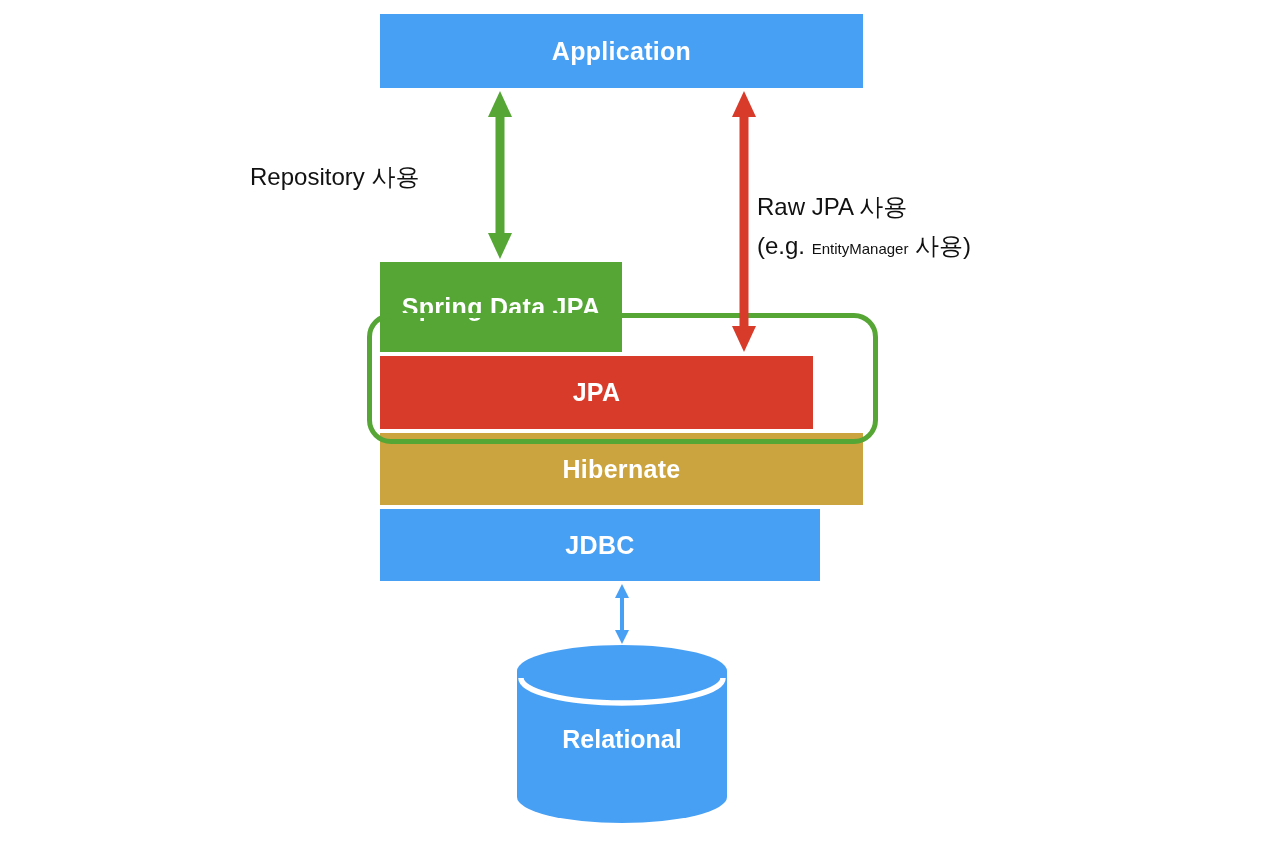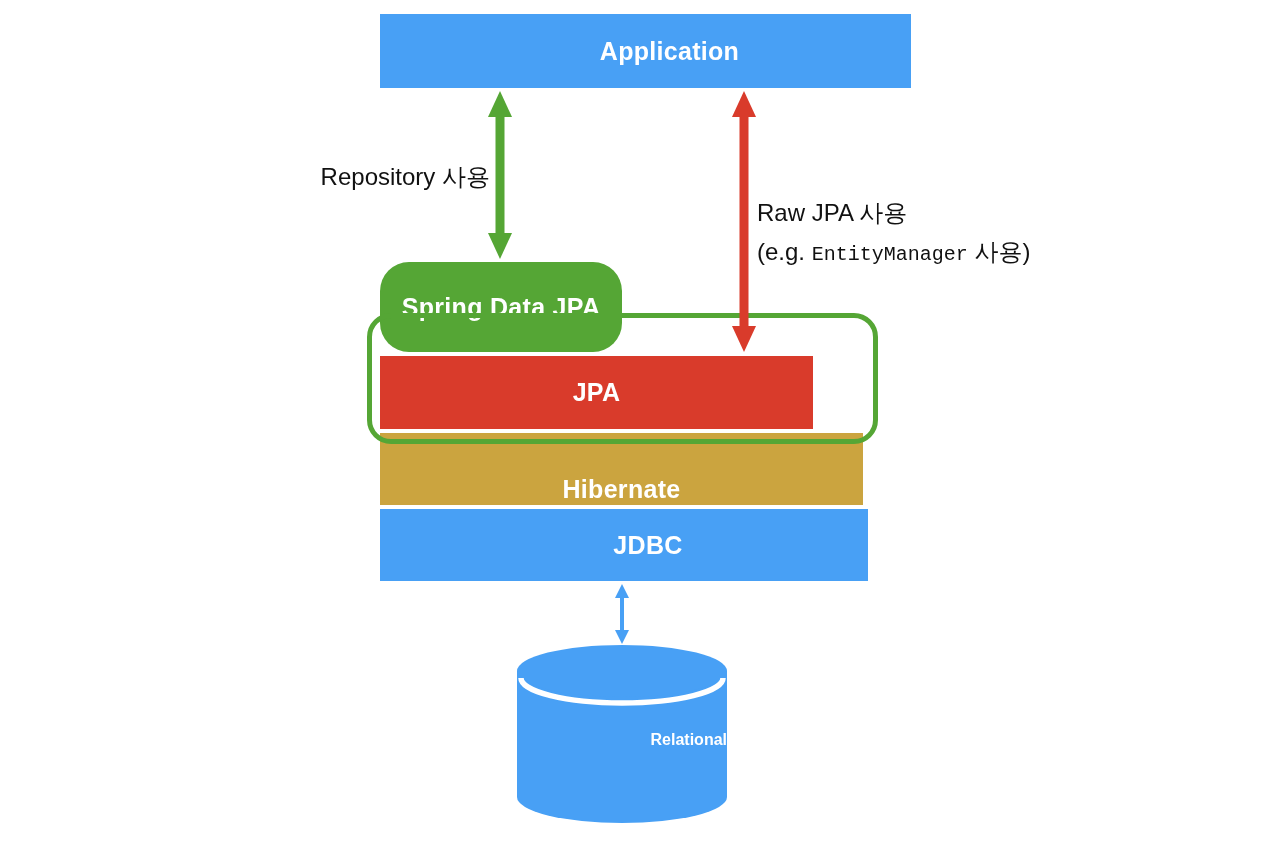--- a/index.html
+++ b/index.html
@@ -21,24 +21,24 @@
     flex-direction: column;
     align-items: center;
     justify-content: center;
     color: var(--box-text, #ffffff);
     font-weight: bold;
     font-size: 25px;
     line-height: 31px;
     text-align: center;
     letter-spacing: 0.3px;
   }
-  .box-blue  { background: var(--blue); padding-left: 48px; }
-  .box-green { background: var(--green); border-radius: 29px; }
+  .box-blue  { background: var(--blue); }
+  .box-green { background: var(--green); }
   .box-red   { background: var(--red); }
-  .box-gold  { background: var(--gold); justify-content: flex-end; }
+  .box-gold  { background: var(--gold); }
 
   .box-application { left: 380px; top: 14px;  width: 483px; height: 74px; }
   .box-sdj         { left: 380px; top: 262px; width: 242px; height: 90px; z-index: 4; }
   .box-jpa         { left: 380px; top: 356px; width: 433px; height: 73px; }
   .box-hibernate   { left: 380px; top: 433px; width: 483px; height: 72px; }
   .box-jdbc        { left: 380px; top: 509px; width: 440px; height: 72px; }
 
   .group-outline {
     position: absolute;
     left: 367px; top: 313px;
@@ -57,47 +57,47 @@
 
   .diagram-label {
     position: absolute;
     color: var(--label-text, #111111);
     font-size: 24px;
     z-index: 2;
   }
   .label-repository {
     left: 250px; top: 161px;
     width: 240px;
-    text-align: right;
+    text-align: left;
   }
   .label-rawjpa {
-    left: 757px; top: 193px;
+    left: 757px; top: 187px;
     line-height: 39px;
     white-space: nowrap;
   }
   .label-rawjpa .code {
-    font-family: Liberation Mono, monospace;
-    font-size: 20px;
+    font-family: Liberation Sans, sans-serif;
+    font-size: 15px;
   }
 
   .cylinder {
     position: absolute;
     left: 517px; top: 645px;
     width: 210px; height: 178px;
     color: var(--blue);
   }
   .cylinder svg { position: absolute; left: 0; top: 0; }
   .cylinder-label {
     position: absolute;
     left: 0; top: 78px;
     width: 210px;
-    text-align: right;
+    text-align: center;
     color: var(--box-text, #ffffff);
     font-weight: bold;
-    font-size: 16px;
+    font-size: 25px;
     line-height: 33px;
   }
 </style>
 </head>
 <body>
 
 <div class="canvas">
 
   <div class="box box-blue box-application">
     <span>Application</span>

